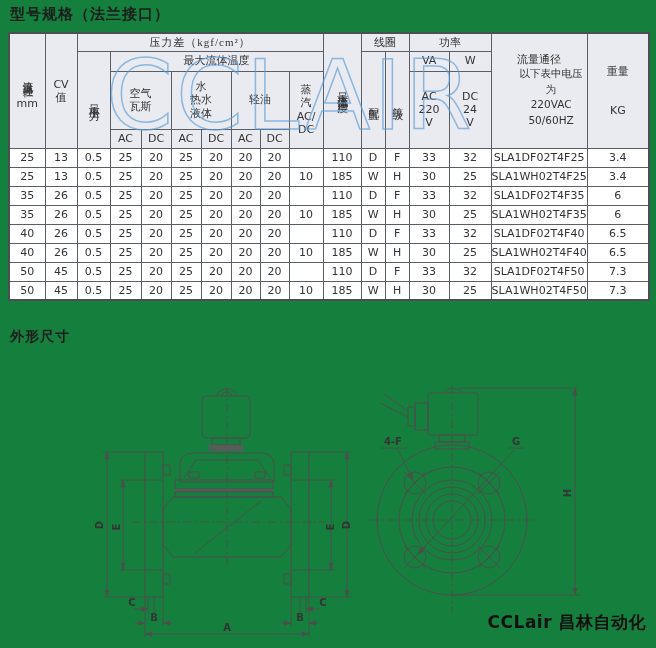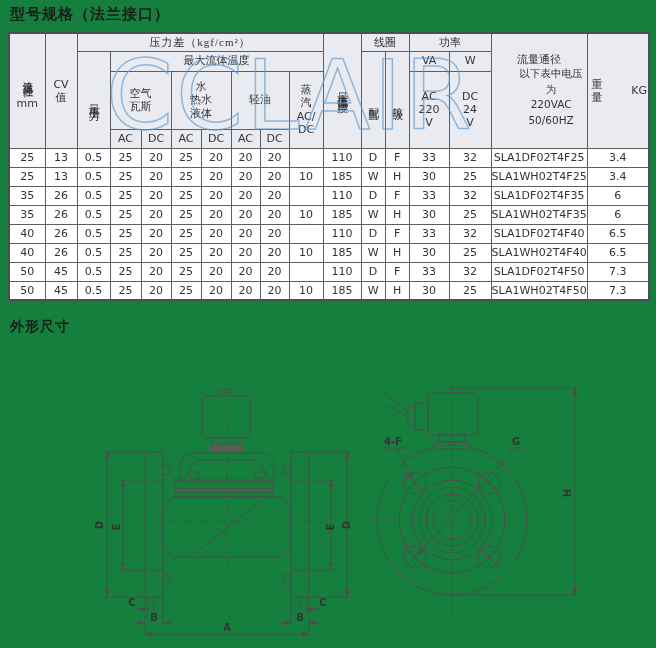--- a/index.html
+++ b/index.html
@@ -3,38 +3,38 @@
 <meta charset="utf-8">
 <style>
   * { margin:0; padding:0; box-sizing:border-box; }
   html,body { background:#ffffff; }
   .page {
     position:relative; width:656px; height:648px; background:#15803d;
     font-family:"DejaVu Sans","Liberation Sans",sans-serif; color:#222; overflow:hidden;
   }
   .sec-title { position:absolute; font-size:15px; font-weight:bold; color:#1c1c1c; letter-spacing:1px; }
   #title1 { left:10px; top:5px; }
-  #title2 { left:10px; top:318px; font-size:14px; }
+  #title2 { left:10px; top:328px; font-size:14px; }
 
   
   table.spec { position:absolute; left:8px; top:32px; width:640px;
     border-collapse:collapse; table-layout:fixed; }
   table.spec th, table.spec td {
     border:1px solid #5a5f66; text-align:center; vertical-align:middle;
     font-size:11px; color:#333; overflow:hidden; }
   table.spec { border:2px solid #4a4f55; }
   table.spec th { background:#e9ebf0; font-weight:normal; line-height:1.2; padding:1px; }
   table.spec td { height:19px; background:#fff; }
   .pre { white-space:pre-line; }
   .vtext { writing-mode:vertical-lr; text-orientation:upright; margin:0 auto; line-height:1.05; letter-spacing:2px; }
   .cell-flex { display:flex; flex-direction:column; align-items:center; justify-content:center; gap:17px; }
   .cv { font-size:12px; }
   .hdr-big { font-size:12px; letter-spacing:1px;font-family:Liberation Serif, serif; }
   .order-note { display:block; font-size:10.5px; line-height:1.5;padding-left:24px; }
-  .weight-cell { display:flex; flex-direction:row; align-items:center; justify-content:center; gap:26px; }
+  .weight-cell { display:flex; flex-direction:column; align-items:center; justify-content:center; gap:26px; }
 
   
   .wm { position:absolute; pointer-events:none; z-index:5; font-weight:normal;
     color:transparent; -webkit-text-stroke:1.5px #5b9bd5; opacity:0.65; white-space:nowrap; }
   #wm-table  { left:106px; top:44px;  font-size:96px;  letter-spacing:3px; line-height:1.1; }
   #wm-draw   { left:24px;  top:412px; font-size:120px; letter-spacing:2px; -webkit-text-stroke-width:2px; line-height:1.2; }
 
   
   .drawing { position:absolute; }
   #svg-side  { left:62px;  top:385px; }
@@ -440,14 +440,15 @@
       <line class="dim" x1="143" y1="65" x2="160" y2="65"></line>
       <line class="dim" x1="149" y1="67" x2="52" y2="172" marker-end="url(#arr)"></line>
 
       <line class="dim" x1="94" y1="5" x2="212" y2="5"></line>
       <line class="dim" x1="87" y1="212" x2="216" y2="212"></line>
       <line class="dim" x1="210" y1="5" x2="210" y2="212" marker-start="url(#arrS)" marker-end="url(#arr)"></line>
       <text class="dimtxt" x="206" y="110" text-anchor="middle" transform="rotate(-90 206 110)">H</text>
     </g>
   </svg>
 
+  <div id="footer-brand">CCLair 昌林自动化</div>
 
 </div>
 
 </body></html>

